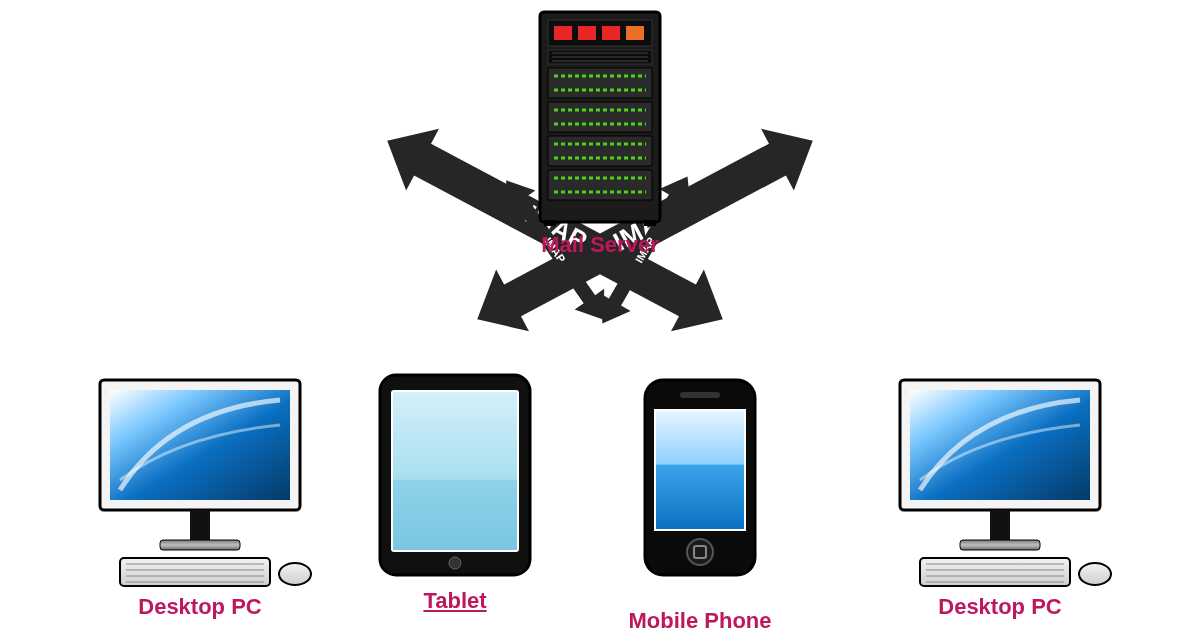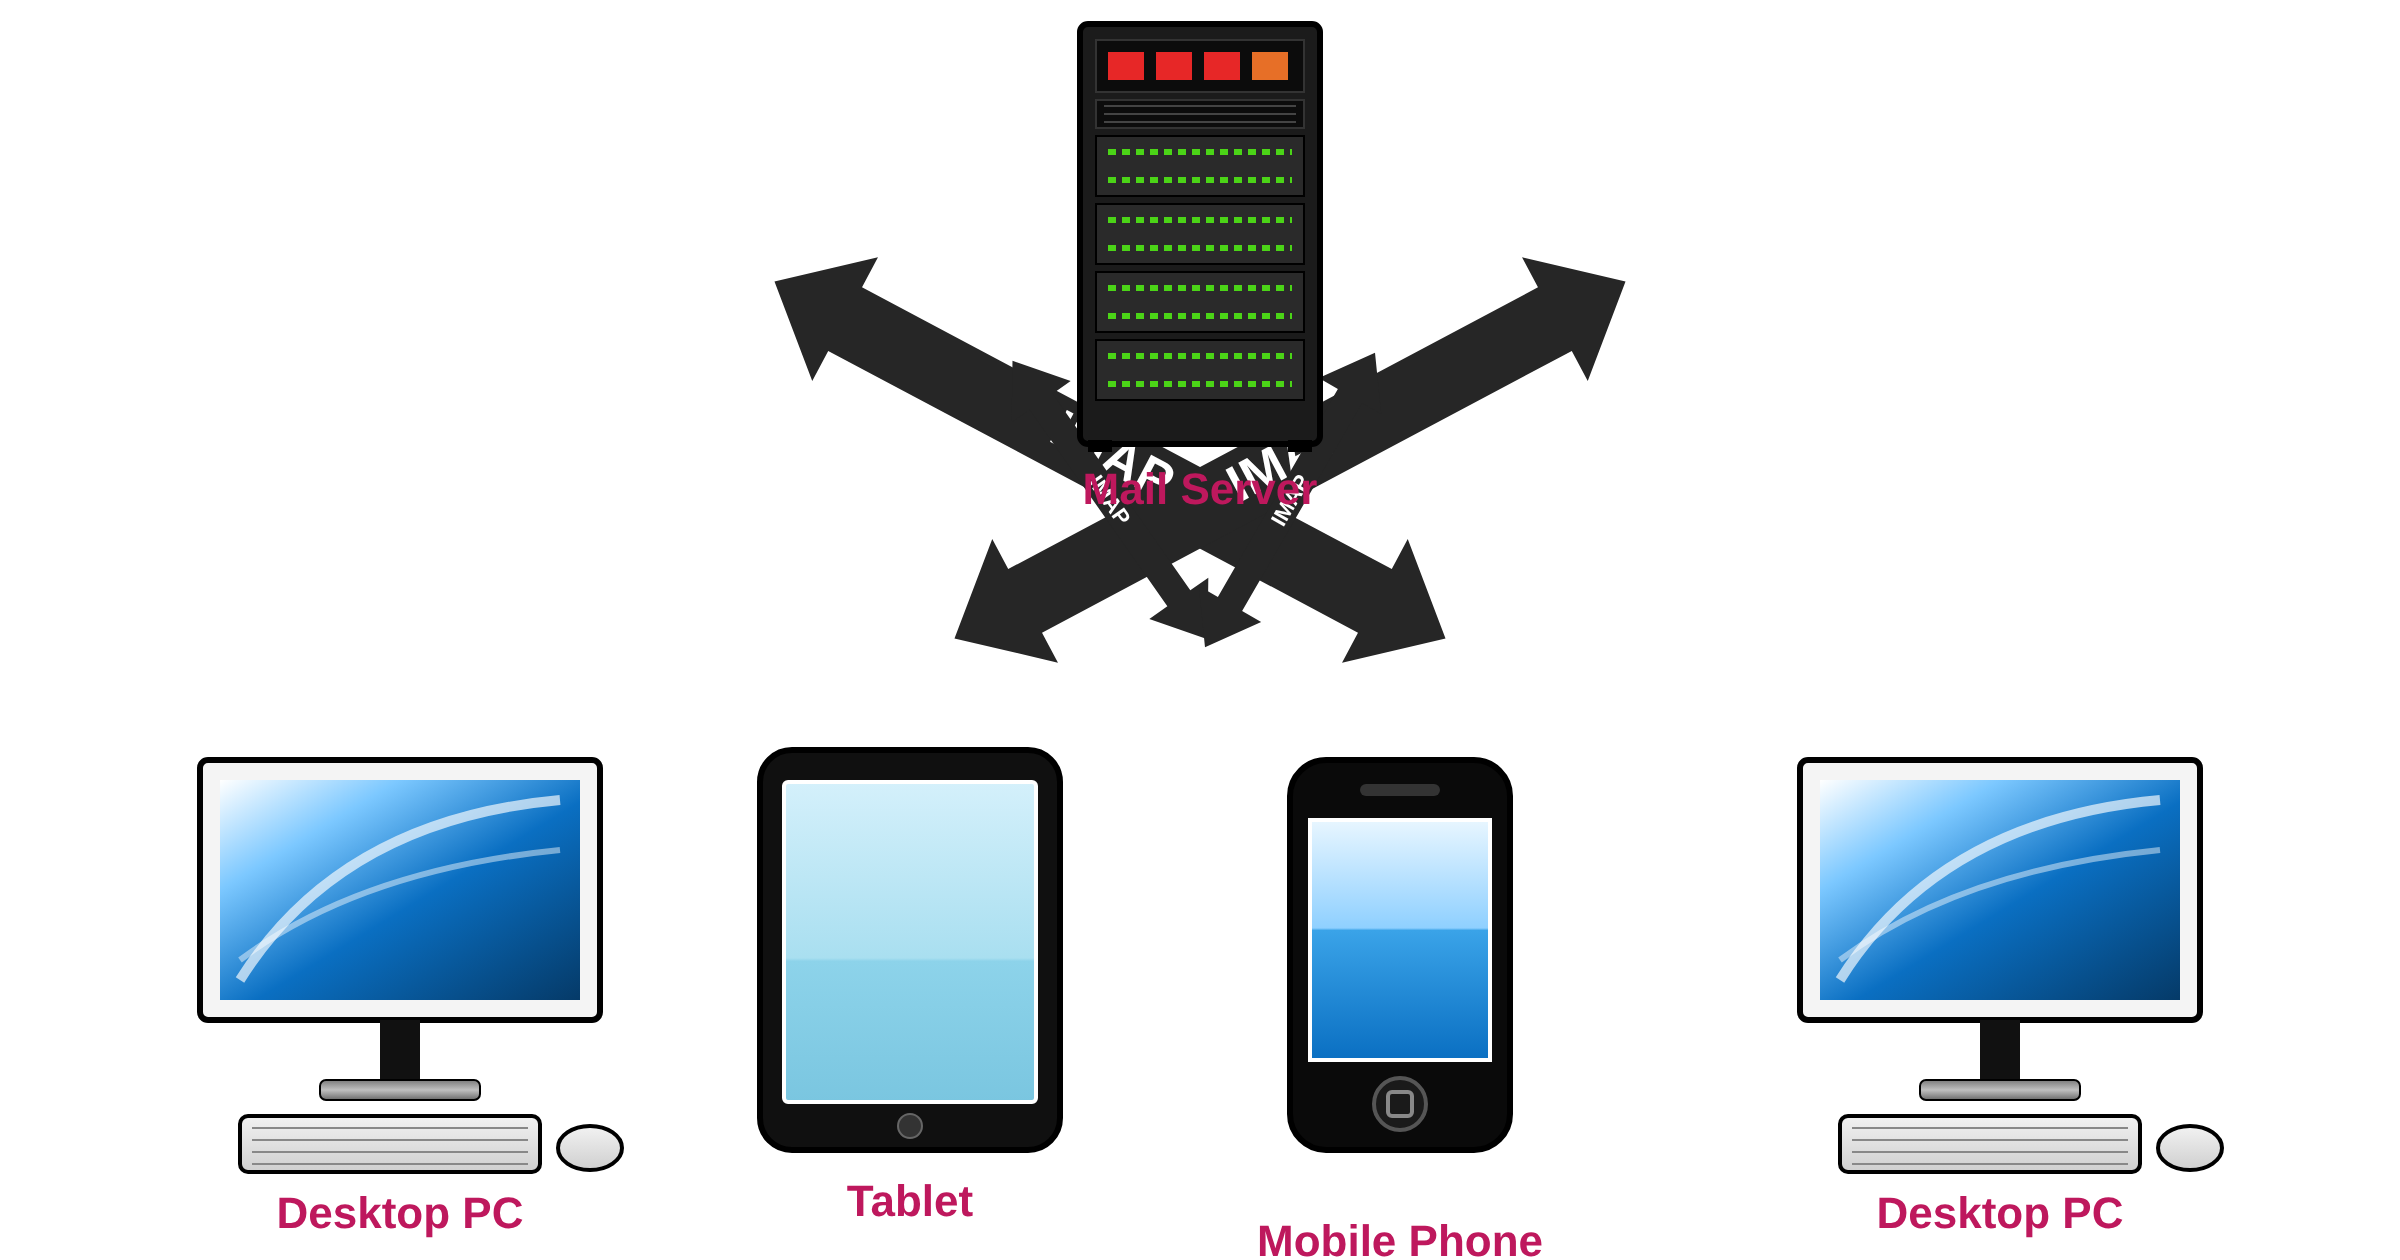--- a/index.html
+++ b/index.html
@@ -191,19 +191,19 @@
     <circle cx="55" cy="172" r="13" fill="#1a1a1a" stroke="#555" stroke-width="2"></circle>
     <rect x="49" y="166" width="12" height="12" rx="2" fill="none" stroke="#888" stroke-width="2"></rect>
   </g>
 
 </svg>
 
 <div class="node-label" style="left:600px; top:232px;">Mail Server</div>
 
 <div class="node-label" style="left:200px; top:594px;">Desktop PC</div>
 
-<div class="node-label" style="left:455px; top:588px;">Tablet</div>
+<div class="node-label" style="left:455px; top:588px;text-decoration:underline;">Tablet</div>
 
 <div class="node-label" style="left:700px; top:608px;">Mobile Phone</div>
 
 <div class="node-label" style="left:1000px; top:594px;">Desktop PC</div>
 
 </div>
 
 </body></html>

